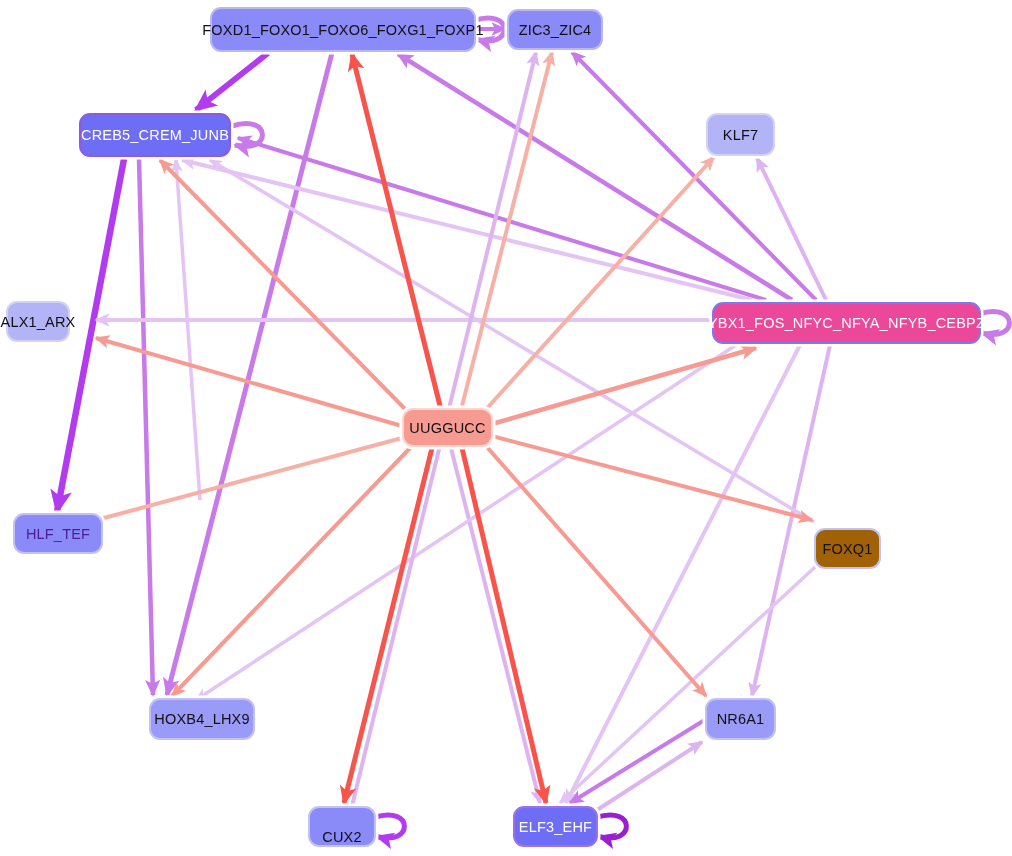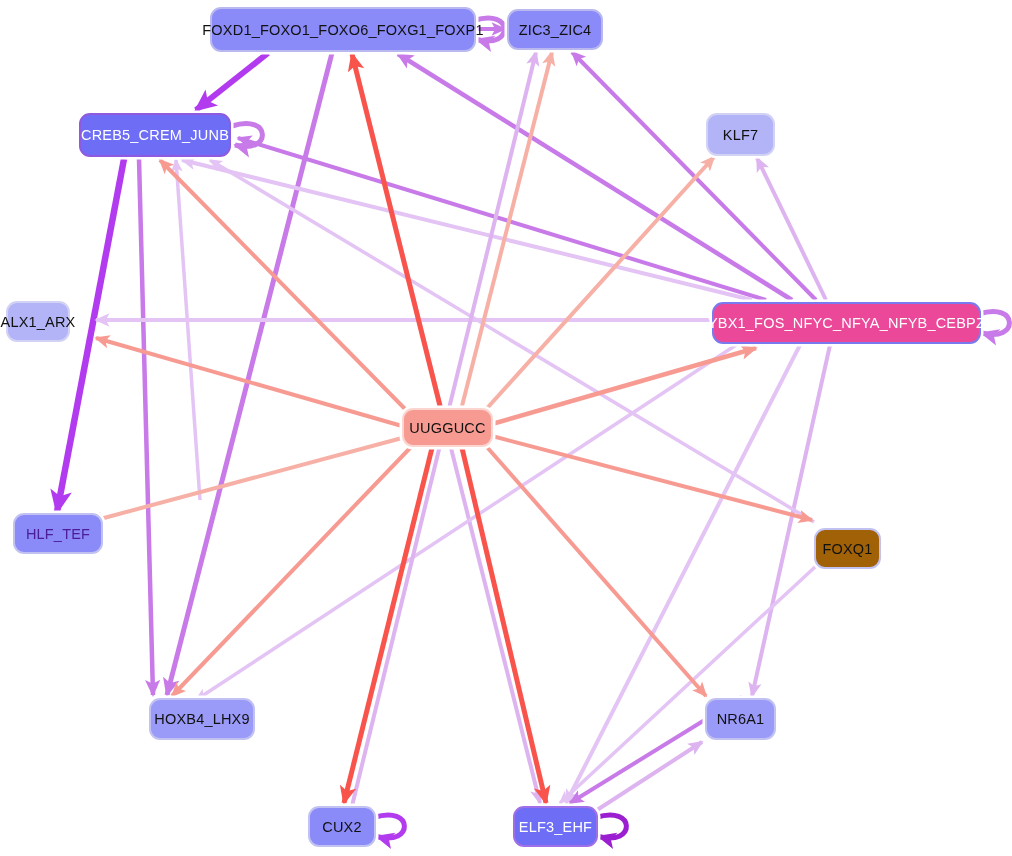--- a/index.html
+++ b/index.html
@@ -158,20 +158,20 @@
       </div>
       <div class="node" style="left: 814px; top: 513px; width: 67px; height: 41px; background: #a16207; color: rgb(17, 17, 17); border-color: rgb(194, 194, 242); margin-top: 15px;">
         <span class="node-label">FOXQ1</span>
       </div>
       <div class="node" style="left: 104px; top: 698px; width: 106px; height: 42px; background: rgb(154, 154, 248); color: rgb(17, 17, 17); border-color: rgb(194, 194, 242); margin-left: 45px;">
         <span class="node-label">HOXB4_LHX9</span>
       </div>
       <div class="node" style="left: 705px; top: 698px; width: 71px; height: 42px; background: rgb(154, 154, 248); color: rgb(17, 17, 17); border-color: rgb(194, 194, 242);">
         <span class="node-label">NR6A1</span>
       </div>
-      <div class="node" style="left: 308px; top: 806px; width: 68px; height: 41px; background: rgb(138, 138, 248); color: rgb(17, 17, 17); border-color: rgb(194, 194, 242);">
+      <div class="node" style="left: 308px; top: 806px; width: 68px; height: 41px; background: rgb(138, 138, 248); color: rgb(17, 17, 17); border-color: rgb(194, 194, 242); align-items: flex-end;">
         <span class="node-label">CUX2</span>
       </div>
       <div class="node" style="left: 513px; top: 806px; width: 85px; height: 41px; background: rgb(109, 109, 246); color: rgb(255, 255, 255); border-color: rgb(159, 111, 232); justify-content: center;">
         <span class="node-label">ELF3_EHF</span>
       </div>
     </div>
 </div>
 
 </body></html>

